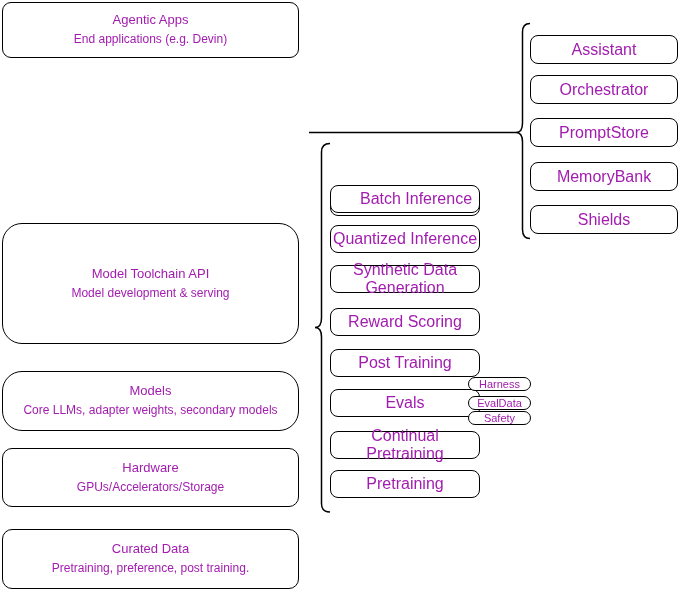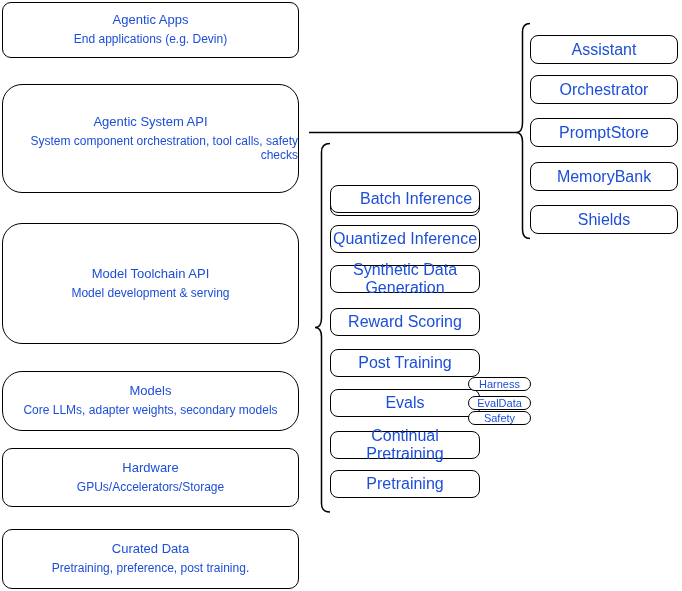--- a/index.html
+++ b/index.html
@@ -2,21 +2,21 @@
 <html><head>
 <meta charset="utf-8">
 <style>
   html, body { margin: 0; padding: 0; background: #ffffff; }
   .canvas {
     position: relative;
     width: 682px;
     height: 591px;
     background: #ffffff;
     font-family: "Liberation Sans", sans-serif;
-    color: #1d4ed8;
+    color: #a21caf;
     overflow: hidden;
   }
   .layer {
     position: absolute;
     left: 2px;
     width: 297px;
     box-sizing: border-box;
     border: 1.5px solid #000000;
     background: #ffffff;
     display: flex;
@@ -82,24 +82,20 @@
     <line x1="309" y1="132.5" x2="516" y2="132.5"></line>
     <path d="M 530,23.5 Q 522.5,23.5 522.5,32 L 522.5,123 Q 522.5,132.5 516,132.5 Q 522.5,132.5 522.5,142 L 522.5,229.5 Q 522.5,238.5 530,238.5"></path>
     <path d="M 330,143.5 Q 321.5,143.5 321.5,152 L 321.5,318 Q 321.5,327.5 315,327.5 Q 321.5,327.5 321.5,337 L 321.5,503.5 Q 321.5,512 330,512"></path>
   </svg>
 
   <div class="layer" style="top:2px; height:56px; border-radius:9px;">
     <div class="layer-title">Agentic Apps</div>
     <div class="layer-sub">End applications (e.g. Devin)</div>
   </div>
 
-  <div class="layer" style="top:84px; height:109px; border-radius:20px;">
-    <div class="layer-title">Agentic System API</div>
-    <div class="layer-sub">System component orchestration, tool calls, safety checks</div>
-  </div>
 
   <div class="layer" style="top:223px; height:121px; border-radius:20px;">
     <div class="layer-title">Model Toolchain API</div>
     <div class="layer-sub">Model development &amp; serving</div>
   </div>
 
   <div class="layer" style="top:371px; height:60px; border-radius:20px;">
     <div class="layer-title">Models</div>
     <div class="layer-sub">Core LLMs, adapter weights, secondary models</div>
   </div>

